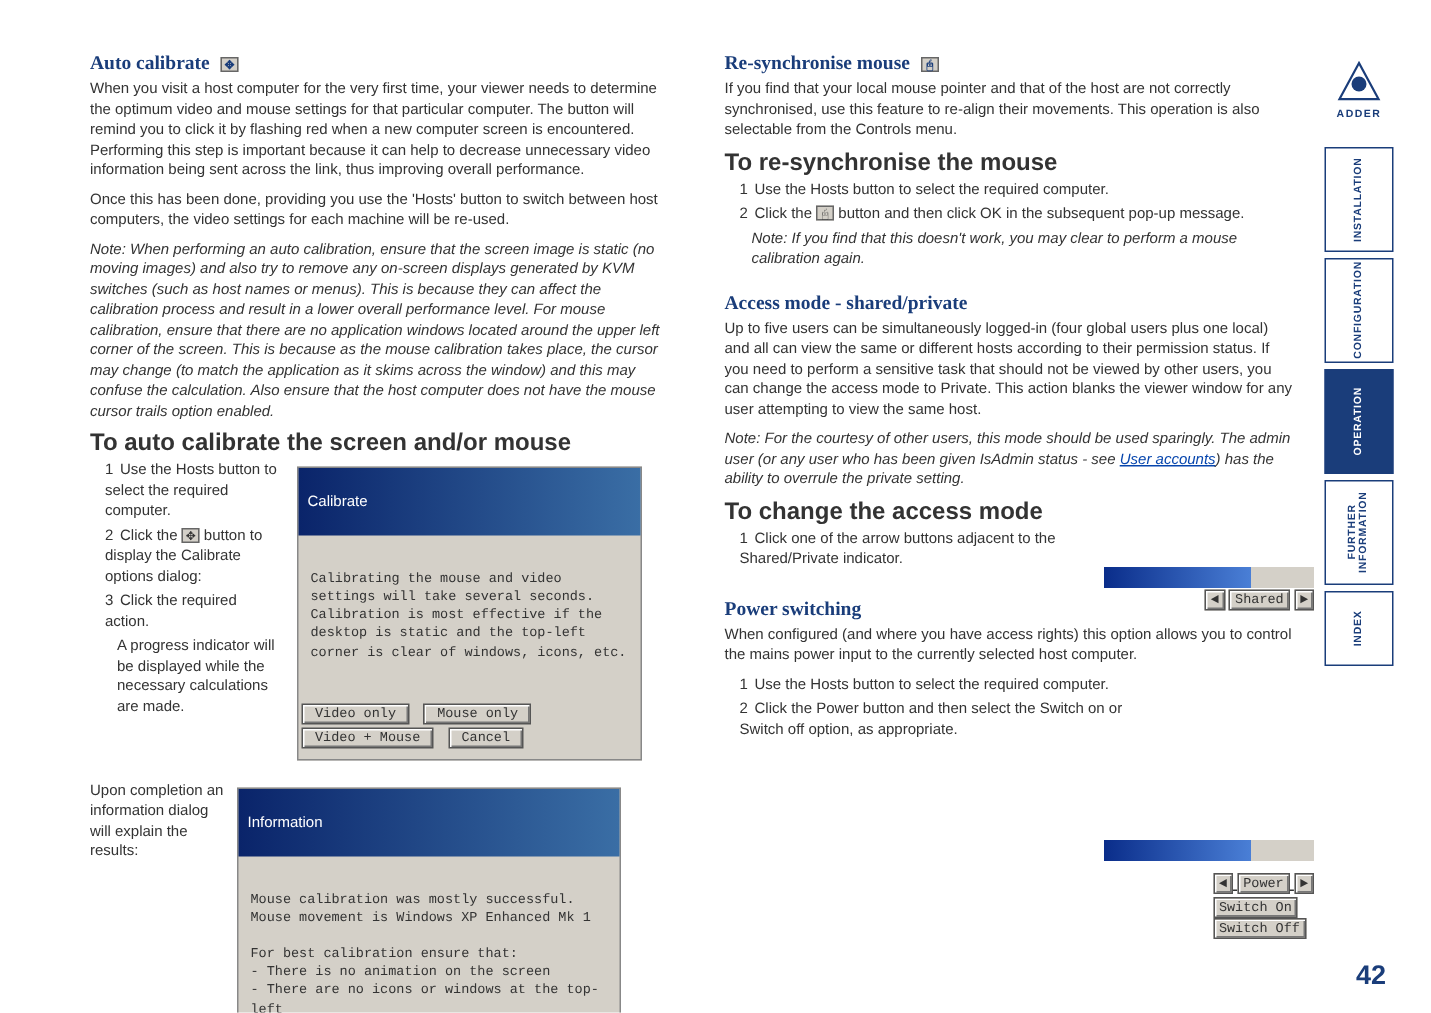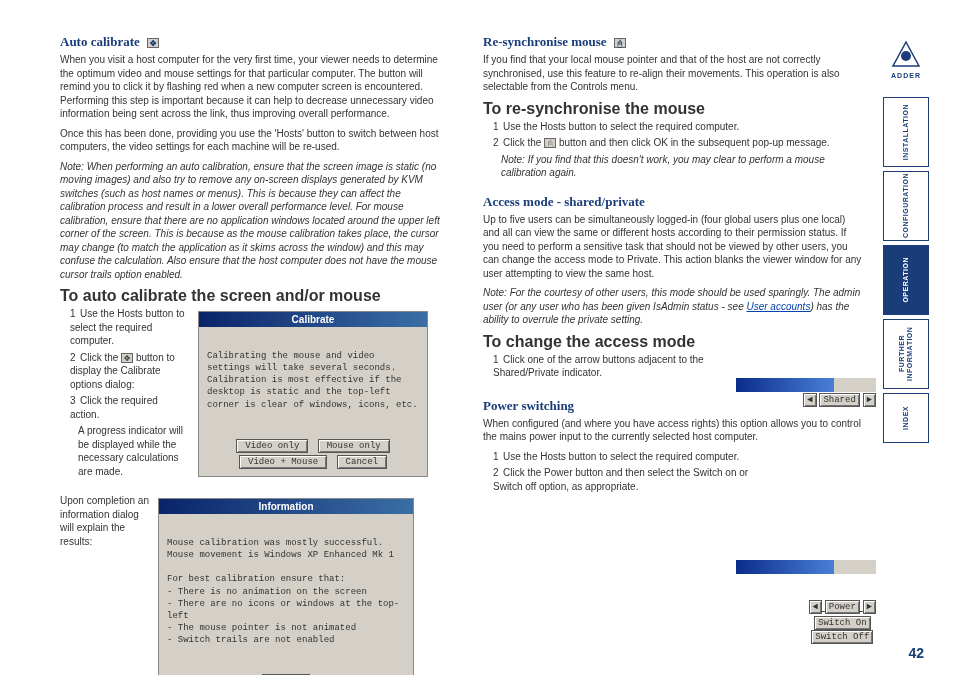--- a/index.html
+++ b/index.html
@@ -39,28 +39,27 @@
   .dialog {
     border: 1px solid #888;
     background: #d4d0c8;
     font-family: "Courier New", monospace;
     font-size: 9px;
     margin: 4px 0;
   }
   .dialog .titlebar {
     background: linear-gradient(to right, #0a246a, #3a6ea5);
     color: #fff;
-    padding: 2px 6px;
-    font-weight: bold;
+    padding: 17px 6px;
+    font-weight: normal;
     font-family: Arial, sans-serif;
     font-size: 10px;
-    text-align: center;
   }
   .dialog .body { padding: 23px 8px; line-height: 1.35; }
-  .dialog .btnrow { text-align: center; padding: 4px 0 6px 0; }
+  .dialog .btnrow { padding: 4px 0 6px 0; }
   .dbtn {
     display: inline-block;
     border: 1px solid #555;
     background: #d4d0c8;
     padding: 1px 8px;
     margin: 1px 2px;
     font-family: "Courier New", monospace;
     font-size: 9px;
     box-shadow: inset 1px 1px 0 #fff, inset -1px -1px 0 #777;
   }
@@ -98,21 +97,21 @@
     letter-spacing: 0.5px;
     line-height: 1.1;
     text-align: center;
   }
   .tab.filled span { color: #fff; }
   .pagenum {
     position: absolute;
     right: 30px;
     bottom: 14px;
     font-weight: bold;
-    font-size: 14px;
+    font-size: 18px;
     color: #1a3d7a;
   }
   .mini-ui {
     display: inline-block;
     border: 1px solid #555;
     background: #d4d0c8;
     font-family: "Courier New", monospace;
     font-size: 9px;
     padding: 1px 3px;
     vertical-align: middle;
@@ -129,22 +128,22 @@
   .ribbon.r1 { top: 378px; }
   .ribbon.r2 { top: 560px; }
   .shared-widget {
     position: absolute;
     right: 78px;
     top: 393px;
   }
   .power-widget {
     position: absolute;
     right: 78px;
-    top: 600px;
-    text-align: center;
+    top: 582px;
+    text-align: left;
     text-decoration: underline;
   }
   .inline-icon {
     display: inline-block;
     width: 12px; height: 10px;
     border: 1px solid #666;
     background: #d4d0c8;
     vertical-align: middle;
     font-size: 8px;
     text-align: center;

